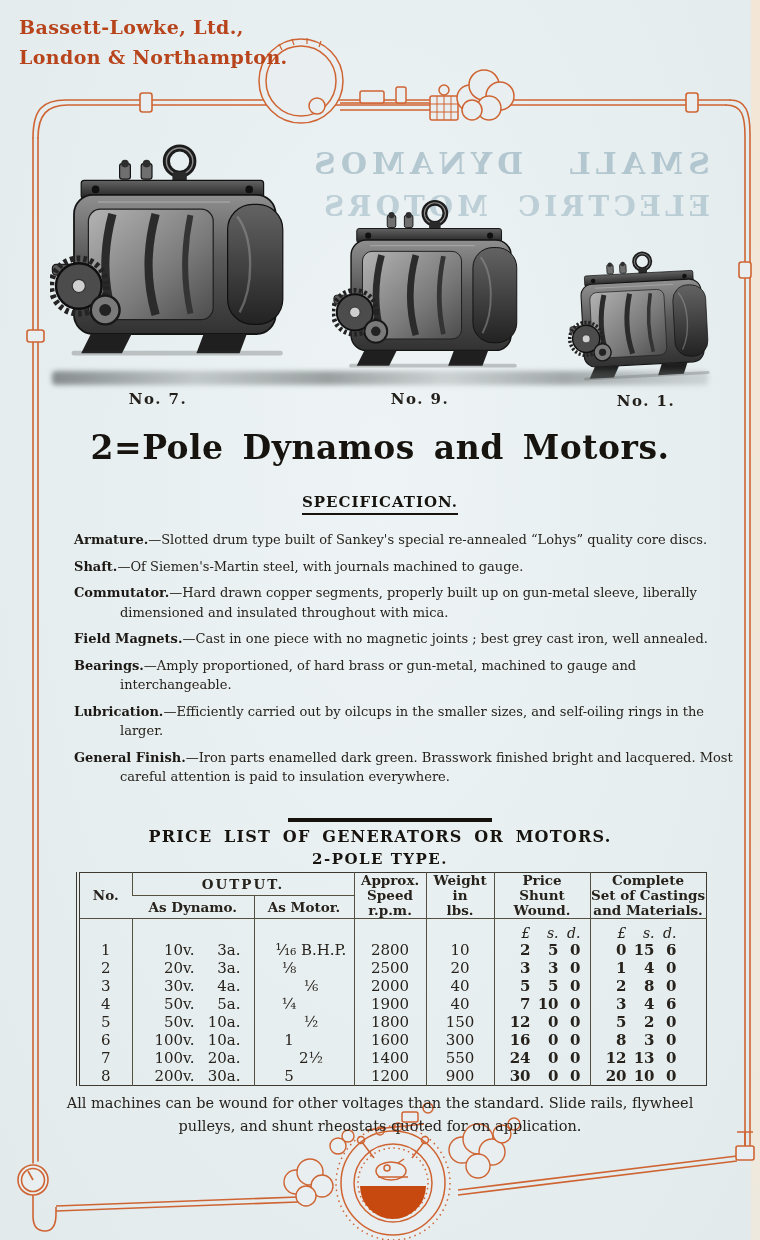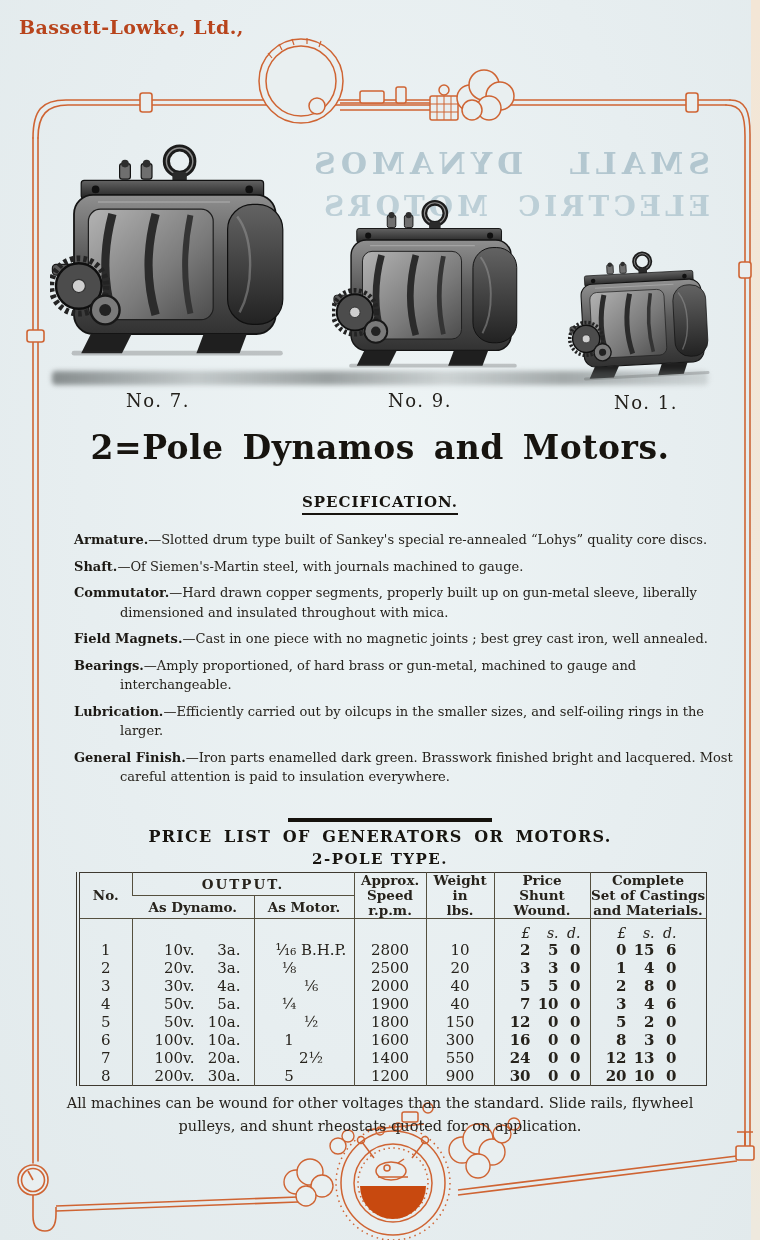--- a/index.html
+++ b/index.html
@@ -15,21 +15,21 @@
   .ghost{color:rgba(134,166,181,.55);font-weight:bold;transform:scaleX(-1);filter:blur(.5px);
          text-align:center;white-space:nowrap;}
   .ghost1{left:378px;top:146px;width:332px;font-size:30px;letter-spacing:5px;word-spacing:26px;}
   .ghost2{left:378px;top:190px;width:332px;font-size:28px;letter-spacing:4px;word-spacing:12px;color:rgba(134,166,181,.45);}
 
   .fig{position:absolute;z-index:2;}
   .shadow-band{position:absolute;z-index:2;left:52px;top:371px;width:656px;height:14px;border-radius:4px;
       filter:blur(2.5px);
       background:linear-gradient(90deg,rgba(70,76,76,.60) 0%,rgba(120,126,126,.35) 22%,rgba(86,92,92,.55) 42%,
                  rgba(130,136,136,.30) 60%,rgba(92,98,98,.50) 78%,rgba(140,146,146,.28) 100%);}
-  .fig-label{position:absolute;z-index:3;transform:translateX(-50%);font-size:18px;font-weight:normal;
+  .fig-label{position:absolute;z-index:3;transform:translateX(-50%);font-size:15px;font-weight:bold;
       letter-spacing:1.5px;color:#23201b;white-space:nowrap;}
 
   .title{left:0;top:428px;width:760px;text-align:center;font-size:33px;font-weight:bold;color:#17140f;
       letter-spacing:.5px;word-spacing:7px;}
   .spec-head{left:0;top:492px;width:760px;text-align:center;}
   .spec-head span{display:inline-block;font-size:15px;font-weight:bold;letter-spacing:1px;color:#17140f;
       border-bottom:2.5px solid #17140f;padding-bottom:2px;}
 
   .specs{left:58px;top:530px;width:662px;color:#26221c;font-size:13px;line-height:19.5px;margin-left:16px;}
   .spec-item{padding-left:46px;text-indent:-46px;margin-bottom:7px;}
@@ -194,20 +194,21 @@
       <path d="M366,1130 L424,1124"></path>
       <rect x="402" y="1112" width="16" height="10" rx="2" fill="#e9eff0"></rect>
       <circle cx="398" cy="1127" r="4"></circle>
         <circle cx="380" cy="1131" r="4"></circle>
       <circle cx="428" cy="1108" r="5"></circle>
     </g>
   </svg>
 
   <div class="layer masthead">
     <div>Bassett-Lowke, Ltd.,</div>
+    <div>London &amp; Northampton.</div>
   </div>
 
   <div class="layer ghost ghost1">SMALL DYNAMOS</div>
   <div class="layer ghost ghost2">ELECTRIC MOTORS</div>
 
   <svg class="fig" style="left:50px;top:142px" width="252" height="228" viewBox="0 0 210 190">
       <use href="#dyn"></use>
     </svg>
   <svg class="fig" style="left:332px;top:198px" width="200" height="181" viewBox="0 0 210 190">
       <use href="#dyn"></use>

